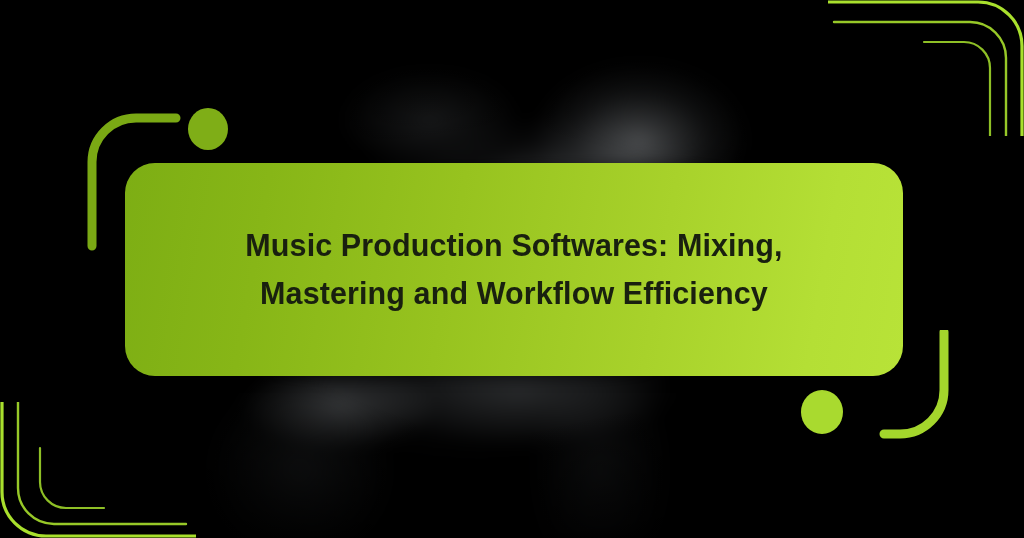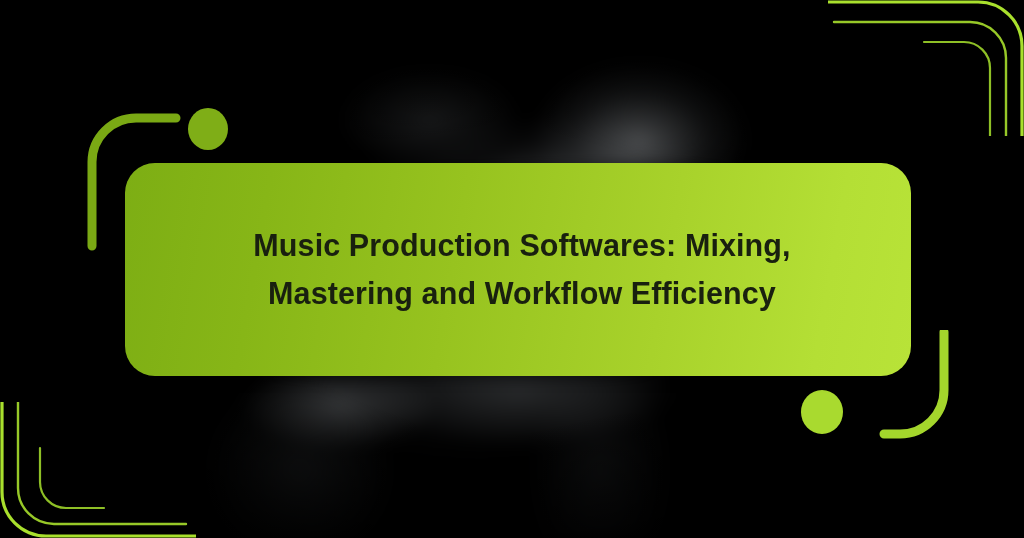--- a/index.html
+++ b/index.html
@@ -72,21 +72,20 @@
     left: 125px;
     top: 163px;
     width: 778px;
     height: 213px;
     border-radius: 30px;
     background: linear-gradient(100deg, #7dae14 0%, #87b617 18%, #97c31f 42%, #a8d22b 68%, #b4df35 88%, #b8e338 100%);
     display: flex;
     align-items: center;
     justify-content: center;
     box-shadow: 0 2px 14px rgba(0,0,0,0.45);
-    padding-left: 8px;
   }
   .title-text {
     margin: 0;
     padding: 0 62px;
     text-align: center;
     font-size: 30.5px;
     font-weight: 700;
     line-height: 1.56;
     letter-spacing: 0.1px;
     color: #19200f;

